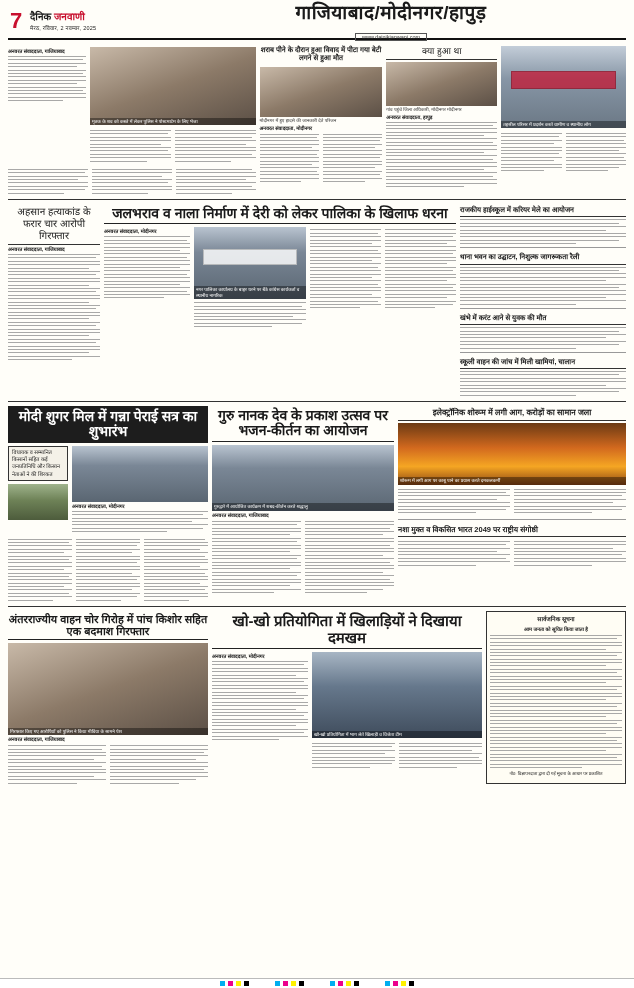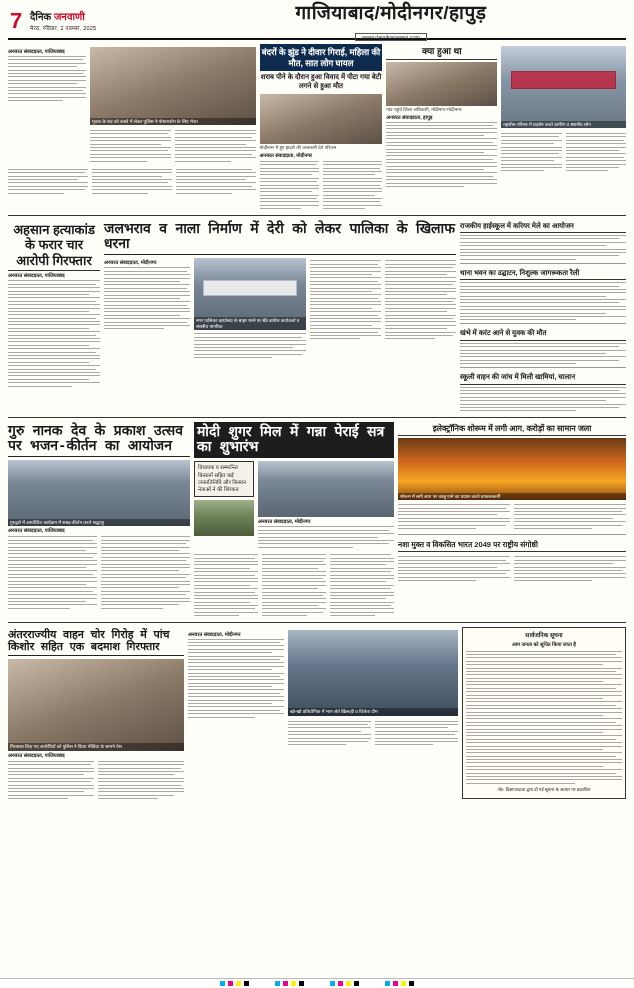--- a/index.html
+++ b/index.html
@@ -55,21 +55,21 @@
   .headline-xl {
     font-size: 20px; font-weight: bold; text-align: center;
     letter-spacing: -.3px; line-height: 1.05;
     border-bottom: 1px solid #222; padding-bottom: 2px;
   }
   .headline-box {
     background: #0d2b4e; color: #fff; font-size: 8.5px; font-weight: bold;
     text-align: center; padding: 3px 2px; line-height: 1.25;
   }
   .headline-m {
-    font-size: 9px; font-weight: bold; text-align: center; line-height: 1.2;
+    font-size: 9px; font-weight: normal; text-align: center; line-height: 1.2;
     padding: 2px 0; border-bottom: 1px solid #333;
   }
   .headline-s {
     font-size: 7px; font-weight: bold; text-align: center; line-height: 1.2;
     padding: 2px 0;
   }
 
   
   .body-lines { margin-top: 2px; }
   .body-lines .ln {
@@ -110,22 +110,22 @@
   .rule.thin { background: #999; }
 
   .row2 { display: flex; gap: 4px; }
 
   .kicker-box {
     border: 1px solid #333; padding: 2px 3px; font-size: 5.4px;
     line-height: 1.35; background: #f4f1e8;
   }
 
   .headline-wide {
-    font-size: 14px; font-weight: bold; text-align: left; line-height: 1.1;
-    padding: 2px 0; border-bottom: 1px solid #222; font-family: Liberation Mono, monospace;
+    font-size: 14px; font-weight: bold; text-align: center; line-height: 1.1;
+    padding: 2px 0; border-bottom: 1px solid #222;
   }
   .headline-wide.bg { background: #1d1d1d; color: #fff; border: none; padding: 3px; }
 
   .cmyk {
     position: absolute; left: 0; right: 0; bottom: 0; height: 10px;
     display: flex; align-items: center; justify-content: center; gap: 26px;
     border-top: 1px solid #bbb; background: #fff;
   }
   .cmyk .dots { display: flex; gap: 3px; }
   .cmyk .d { width: 5px; height: 5px; }
@@ -246,21 +246,20 @@
             <div class="ln s3"></div>
           <div class="ln s1"></div>
             <div class="ln s2"></div>
             <div class="ln s1"></div>
             <div class="ln s4"></div>
         </div>
       </div>
     </div>
 
     <div class="col c2">
-      <div class="headline-box">बंदरों के झुंड ने दीवार गिराई, महिला की मौत, सात लोग घायल</div>
       <div class="headline-s">शराब पीने के दौरान हुआ विवाद में पीटा गया बेटी लगने से हुआ मौत</div>
       <div class="photo p-face" style="height:50px;margin-top:2px;"></div>
       <div class="cap-out">मोदीनगर में हुए हादसे की जानकारी देते परिजन</div>
       <div class="byline">अनवरत संवाददाता, मोदीनगर</div>
       <div class="mini-cols">
         <div class="body-lines">
           <div class="ln s1"></div>
             <div class="ln s2"></div>
             <div class="ln s1"></div>
             <div class="ln s1"></div>
@@ -361,21 +360,21 @@
         </div>
       </div>
     </div>
   </div>
 
   <div class="rule"></div>
 
   <div class="topband">
 
     <div class="col" style="width:92px;">
-      <div class="headline-m" style="font-size:13px;">अहसान हत्याकांड के फरार चार आरोपी गिरफ्तार</div>
+      <div class="headline-m" style="font-size:10px;">अहसान हत्याकांड के फरार चार आरोपी गिरफ्तार</div>
       <div class="byline">अनवरत संवाददाता, गाजियाबाद</div>
       <div class="body-lines">
         <div class="ln s1"></div>
           <div class="ln s2"></div>
           <div class="ln s1"></div>
           <div class="ln s1"></div>
         <div class="ln s3"></div>
           <div class="ln s1"></div>
           <div class="ln s2"></div>
           <div class="ln s1"></div>
@@ -567,78 +566,20 @@
             <div class="ln s4"></div>
         </div>
       </div>
     </div>
   </div>
 
   <div class="rule"></div>
 
   <div class="topband">
 
-    <div class="col" style="width:182px;">
-      <div class="headline-wide">गुरु नानक देव के प्रकाश उत्सव पर भजन-कीर्तन का आयोजन</div>
-      <div class="photo p-crowd" style="height:66px;margin-top:3px;">
-        <div class="cap">गुरुद्वारे में आयोजित कार्यक्रम में शबद-कीर्तन करते श्रद्धालु</div>
-      </div>
-      <div class="byline">अनवरत संवाददाता, गाजियाबाद</div>
-      <div class="mini-cols">
-        <div class="body-lines">
-          <div class="ln s1"></div>
-            <div class="ln s2"></div>
-            <div class="ln s1"></div>
-            <div class="ln s1"></div>
-          <div class="ln s3"></div>
-            <div class="ln s1"></div>
-            <div class="ln s2"></div>
-            <div class="ln s1"></div>
-          <div class="ln s1"></div>
-            <div class="ln s3"></div>
-            <div class="ln s1"></div>
-            <div class="ln s2"></div>
-          <div class="ln s1"></div>
-            <div class="ln s1"></div>
-            <div class="ln s3"></div>
-            <div class="ln s1"></div>
-          <div class="ln s2"></div>
-            <div class="ln s1"></div>
-            <div class="ln s1"></div>
-            <div class="ln s3"></div>
-          <div class="ln s1"></div>
-            <div class="ln s4"></div>
-        </div>
-        <div class="body-lines">
-          <div class="ln s1"></div>
-            <div class="ln s1"></div>
-            <div class="ln s2"></div>
-            <div class="ln s1"></div>
-          <div class="ln s3"></div>
-            <div class="ln s1"></div>
-            <div class="ln s1"></div>
-            <div class="ln s2"></div>
-          <div class="ln s1"></div>
-            <div class="ln s1"></div>
-            <div class="ln s3"></div>
-            <div class="ln s1"></div>
-          <div class="ln s2"></div>
-            <div class="ln s1"></div>
-            <div class="ln s1"></div>
-            <div class="ln s3"></div>
-          <div class="ln s1"></div>
-            <div class="ln s2"></div>
-            <div class="ln s1"></div>
-            <div class="ln s1"></div>
-          <div class="ln s3"></div>
-            <div class="ln s4"></div>
-        </div>
-      </div>
-    </div>
-
     <div class="col" style="width:200px;">
       <div class="headline-wide bg">मोदी शुगर मिल में गन्ना पेराई सत्र का शुभारंभ</div>
       <div class="row2" style="margin-top:3px;">
         <div style="width:60px;">
           <div class="kicker-box">विधायक व सम्मानित किसानों सहित कई जनप्रतिनिधि और किसान नेताओं ने की शिरकत</div>
           <div class="photo p-green" style="height:36px;margin-top:3px;"></div>
         </div>
         <div style="flex:1;">
           <div class="photo p-crowd" style="height:56px;"></div>
           <div class="byline">अनवरत संवाददाता, मोदीनगर</div>
@@ -713,20 +654,78 @@
             <div class="ln s3"></div>
             <div class="ln s1"></div>
             <div class="ln s2"></div>
           <div class="ln s1"></div>
             <div class="ln s1"></div>
             <div class="ln s4"></div>
         </div>
       </div>
     </div>
 
+    <div class="col" style="width:182px;">
+      <div class="headline-wide">गुरु नानक देव के प्रकाश उत्सव पर भजन-कीर्तन का आयोजन</div>
+      <div class="photo p-crowd" style="height:66px;margin-top:3px;">
+        <div class="cap">गुरुद्वारे में आयोजित कार्यक्रम में शबद-कीर्तन करते श्रद्धालु</div>
+      </div>
+      <div class="byline">अनवरत संवाददाता, गाजियाबाद</div>
+      <div class="mini-cols">
+        <div class="body-lines">
+          <div class="ln s1"></div>
+            <div class="ln s2"></div>
+            <div class="ln s1"></div>
+            <div class="ln s1"></div>
+          <div class="ln s3"></div>
+            <div class="ln s1"></div>
+            <div class="ln s2"></div>
+            <div class="ln s1"></div>
+          <div class="ln s1"></div>
+            <div class="ln s3"></div>
+            <div class="ln s1"></div>
+            <div class="ln s2"></div>
+          <div class="ln s1"></div>
+            <div class="ln s1"></div>
+            <div class="ln s3"></div>
+            <div class="ln s1"></div>
+          <div class="ln s2"></div>
+            <div class="ln s1"></div>
+            <div class="ln s1"></div>
+            <div class="ln s3"></div>
+          <div class="ln s1"></div>
+            <div class="ln s4"></div>
+        </div>
+        <div class="body-lines">
+          <div class="ln s1"></div>
+            <div class="ln s1"></div>
+            <div class="ln s2"></div>
+            <div class="ln s1"></div>
+          <div class="ln s3"></div>
+            <div class="ln s1"></div>
+            <div class="ln s1"></div>
+            <div class="ln s2"></div>
+          <div class="ln s1"></div>
+            <div class="ln s1"></div>
+            <div class="ln s3"></div>
+            <div class="ln s1"></div>
+          <div class="ln s2"></div>
+            <div class="ln s1"></div>
+            <div class="ln s1"></div>
+            <div class="ln s3"></div>
+          <div class="ln s1"></div>
+            <div class="ln s2"></div>
+            <div class="ln s1"></div>
+            <div class="ln s1"></div>
+          <div class="ln s3"></div>
+            <div class="ln s4"></div>
+        </div>
+      </div>
+    </div>
+
     <div class="col" style="flex:1;">
       <div class="headline-s" style="text-align:center;font-size:8px;border-bottom:1px solid #333;">इलेक्ट्रॉनिक शोरूम में लगी आग, करोड़ों का सामान जला</div>
       <div class="photo p-fire" style="height:62px;margin-top:2px;">
         <div class="cap">शोरूम में लगी आग पर काबू पाने का प्रयास करते दमकलकर्मी</div>
       </div>
       <div class="mini-cols" style="margin-top:2px;">
         <div class="body-lines">
           <div class="ln s1"></div>
             <div class="ln s2"></div>
             <div class="ln s1"></div>
@@ -771,21 +770,21 @@
             <div class="ln s4"></div>
         </div>
       </div>
     </div>
   </div>
 
   <div class="rule"></div>
 
   <div class="topband">
 
-    <div class="col" style="width:176px;">
+    <div class="col" style="width:200px;">
       <div class="headline-wide" style="font-size:11px;">अंतरराज्यीय वाहन चोर गिरोह में पांच किशोर सहित एक बदमाश गिरफ्तार</div>
       <div class="photo p-face" style="height:92px;margin-top:3px;">
         <div class="cap">गिरफ्तार किए गए आरोपियों को पुलिस ने किया मीडिया के सामने पेश</div>
       </div>
       <div class="byline">अनवरत संवाददाता, गाजियाबाद</div>
       <div class="mini-cols">
         <div class="body-lines">
           <div class="ln s1"></div>
             <div class="ln s2"></div>
             <div class="ln s1"></div>
@@ -810,20 +809,21 @@
             <div class="ln s2"></div>
           <div class="ln s1"></div>
             <div class="ln s1"></div>
             <div class="ln s3"></div>
             <div class="ln s4"></div>
         </div>
       </div>
     </div>
 
     <div class="col" style="width:270px;">
+      <div class="headline-wide" style="font-size:15px;">खो-खो प्रतियोगिता में खिलाड़ियों ने दिखाया दमखम</div>
       <div class="row2" style="margin-top:3px;">
         <div style="width:96px;">
           <div class="byline">अनवरत संवाददाता, मोदीनगर</div>
           <div class="body-lines">
             <div class="ln s1"></div>
               <div class="ln s2"></div>
               <div class="ln s1"></div>
               <div class="ln s1"></div>
             <div class="ln s3"></div>
               <div class="ln s1"></div>

